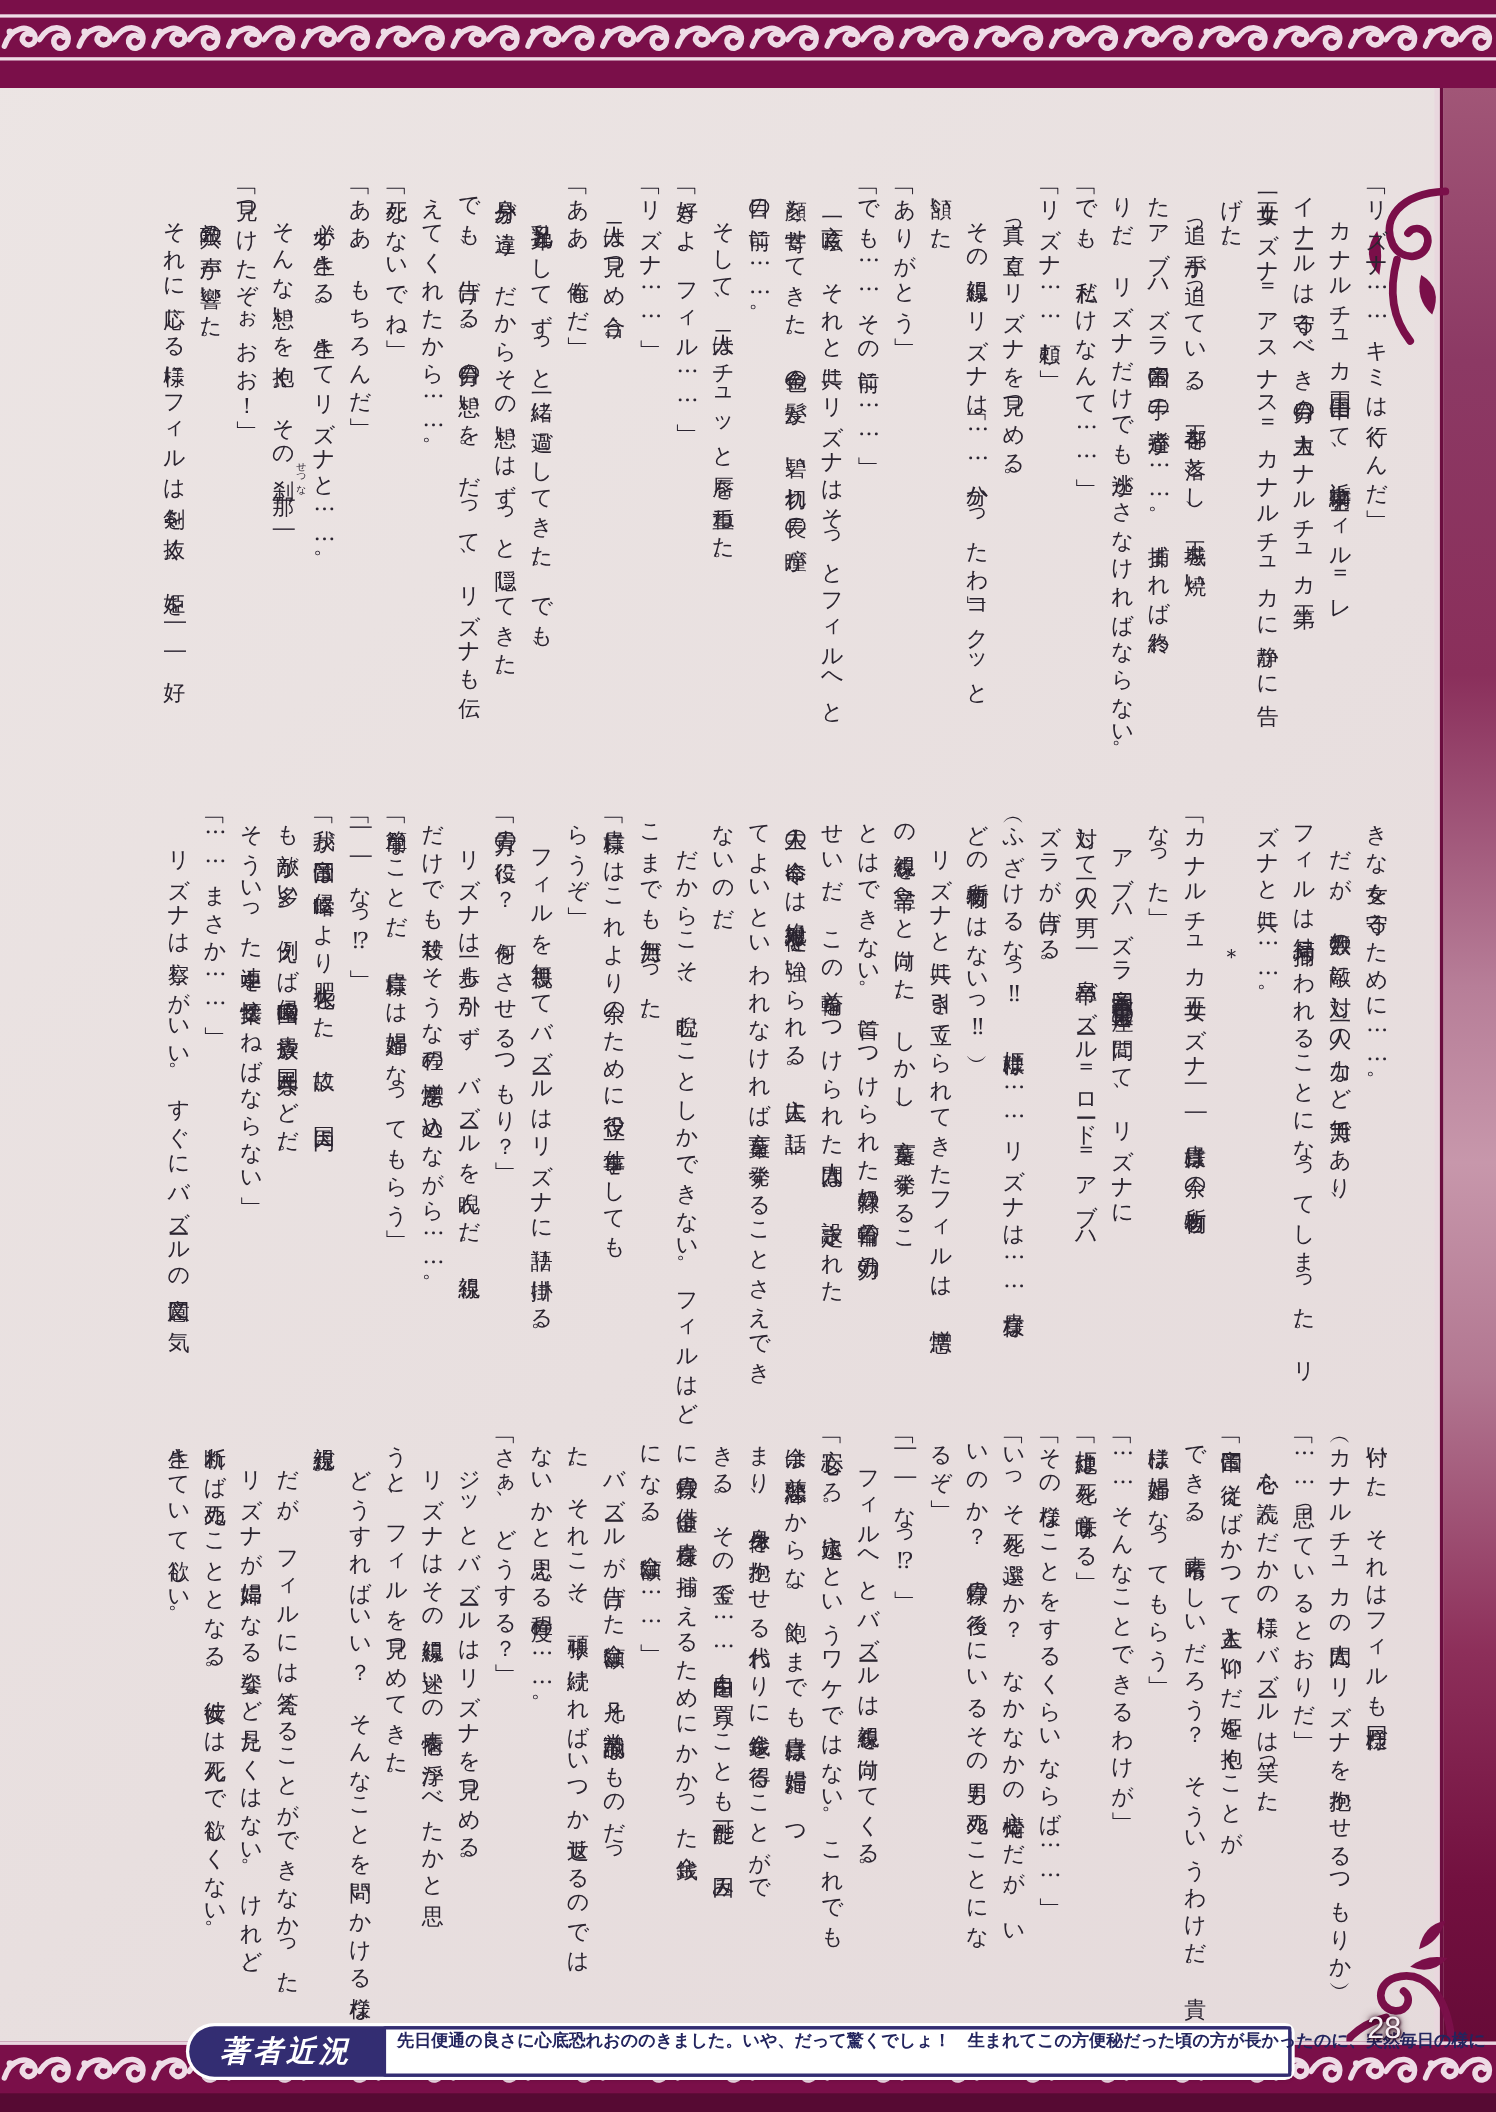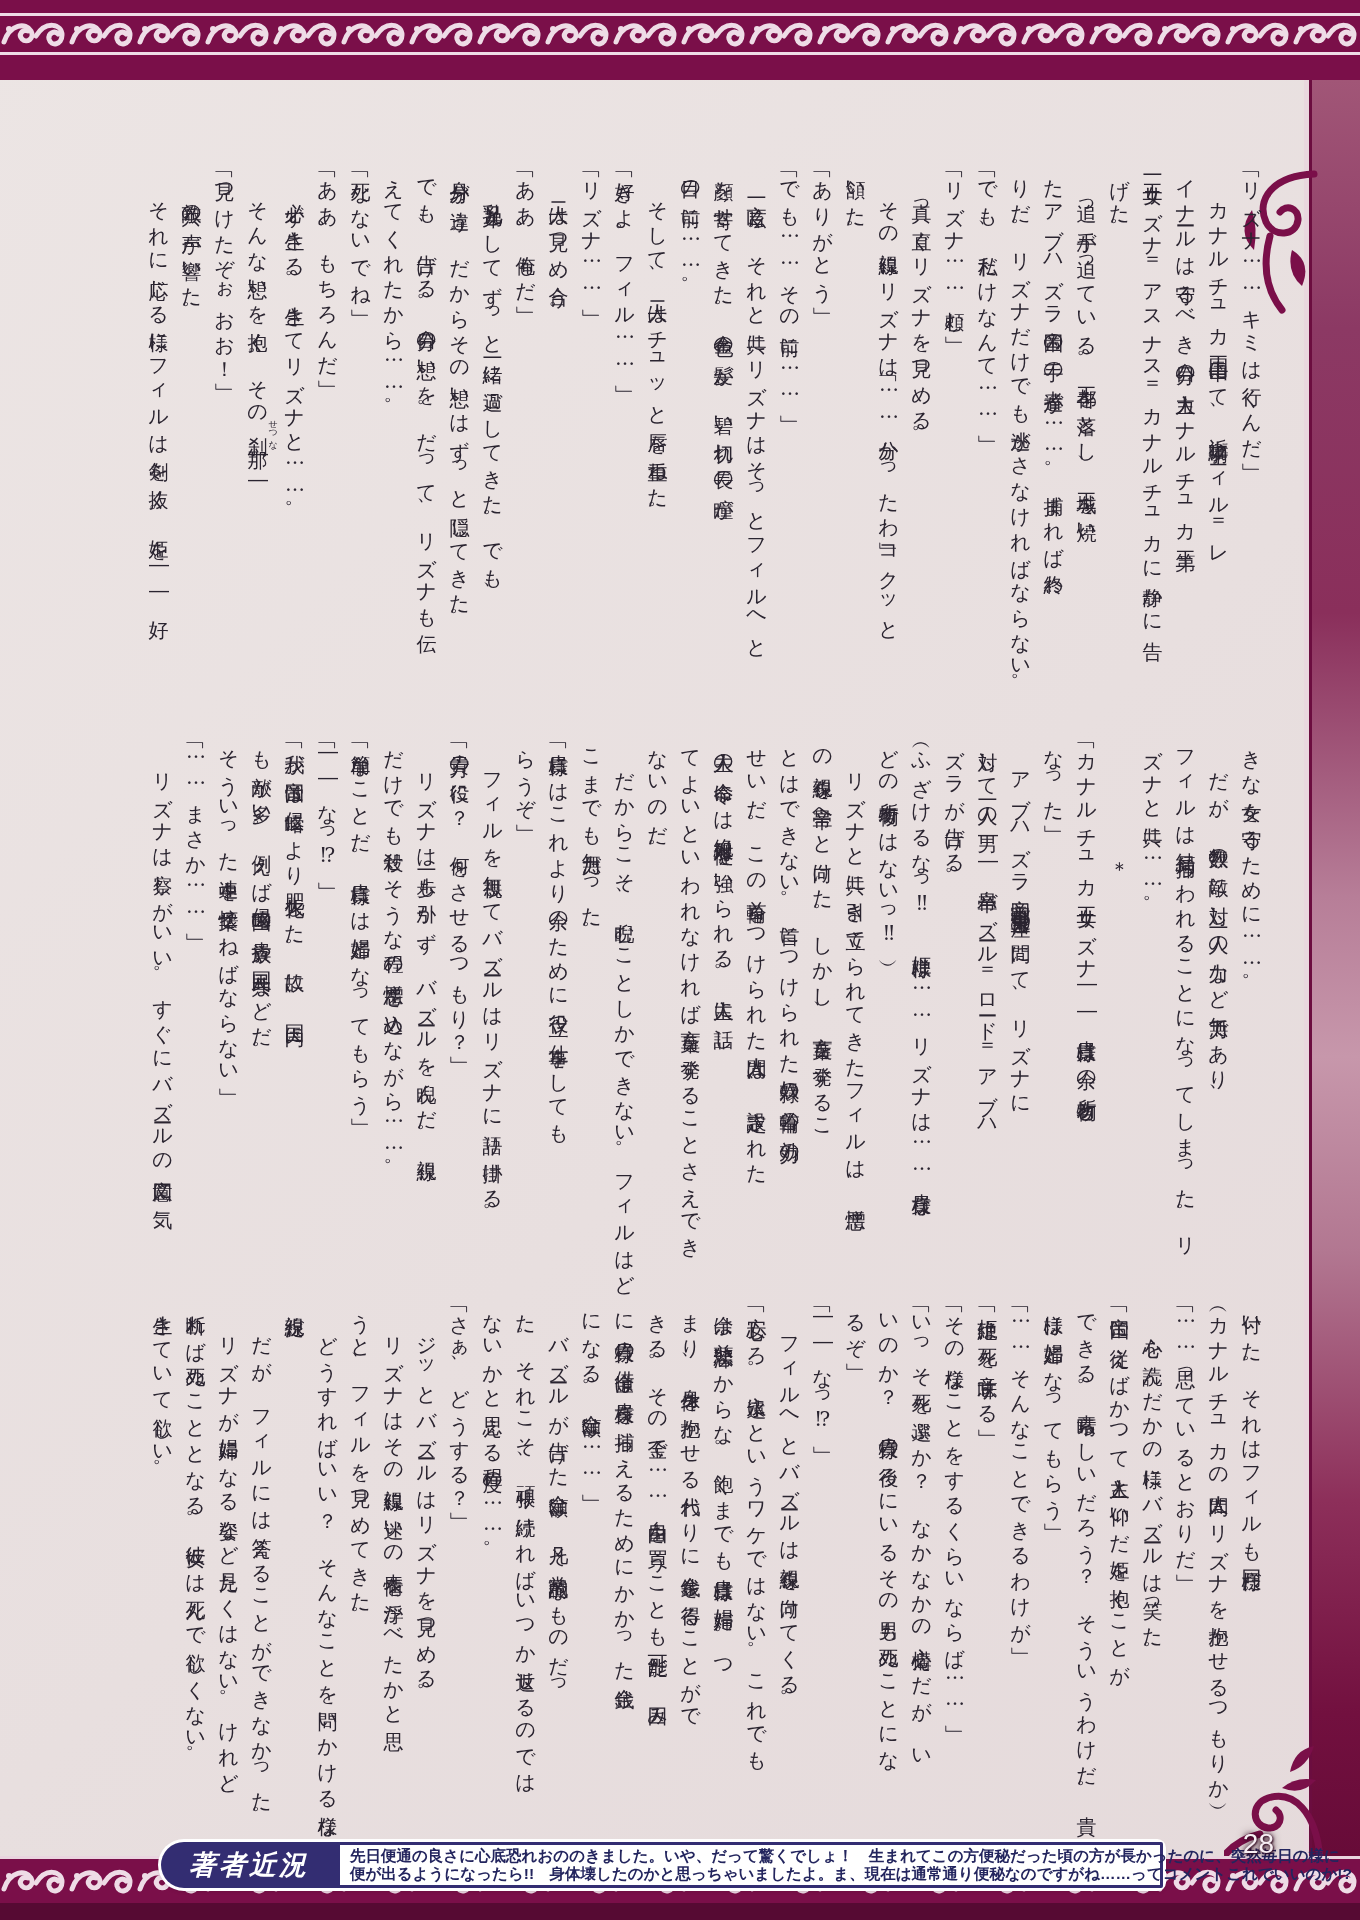--- a/index.html
+++ b/index.html
@@ -25,21 +25,21 @@
   .corner-tr{right:42px;top:170px;}
   .corner-br{right:36px;top:1742px;}
   
   .band{position:absolute;right:92px;width:1122px;height:534px;
         writing-mode:vertical-rl;text-orientation:upright;
         font-size:20px;letter-spacing:2.5px;line-height:33px;color:#2a2430;}
   .band-1{top:165px;} .band-2{top:736px;} .band-3{top:1300px;}
   .tcol{margin:0;white-space:pre;}
   ruby rt{font-size:9px;letter-spacing:0;color:#2a2430;}
   
-  .footer-pill{position:absolute;left:161px;top:1842px;height:46px;display:flex;align-items:stretch;
+  .footer-pill{position:absolute;left:172px;top:1842px;height:46px;display:flex;align-items:stretch;
         border-radius:24px 6px 6px 24px;box-shadow:0 0 0 3px #ffffff,0 2px 4px rgba(60,8,35,.5);
         background:#332d72;z-index:6;}
   .footer-label{display:flex;align-items:center;justify-content:center;width:176px;
         color:#ffffff;font-family:"Liberation Sans",sans-serif;font-weight:bold;
         font-size:27px;font-style:italic;letter-spacing:3px;}
   .footer-text{background:#ffffff;border:3px solid #332d72;border-radius:2px;
         margin:0;padding:2px 10px 2px 10px;width:800px;
         font-family:"Liberation Sans",sans-serif;font-weight:bold;
         font-size:15.5px;line-height:18px;color:#23255e;}
   .footer-text div{white-space:nowrap;}
@@ -241,17 +241,16 @@
       <use href="#motif" x="1224" y="2"></use>
         <use href="#motif" x="1292" y="2"></use>
     </svg>
     <div class="dark"></div>
   </div>
 
   <div class="footer-pill">
     <div class="footer-label">著者近況</div>
     <div class="footer-text">
       <div>先日便通の良さに心底恐れおののきました。いや、だって驚くでしょ！　生まれてこの方便秘だった頃の方が長かったのに、突然毎日の様に</div>
-      <div>便が出るようになったら!!　身体壊したのかと思っちゃいましたよ。ま、現在は通常通り便秘なのですがね……ってコメントこれでいいのか!?</div>
     </div>
   </div>
 
 </div>
 
 </body></html>

